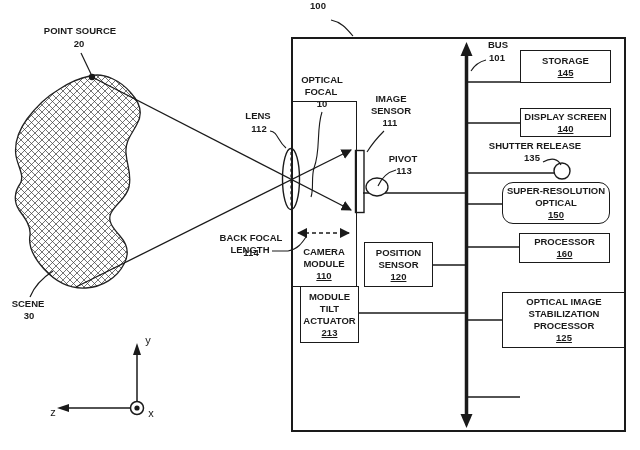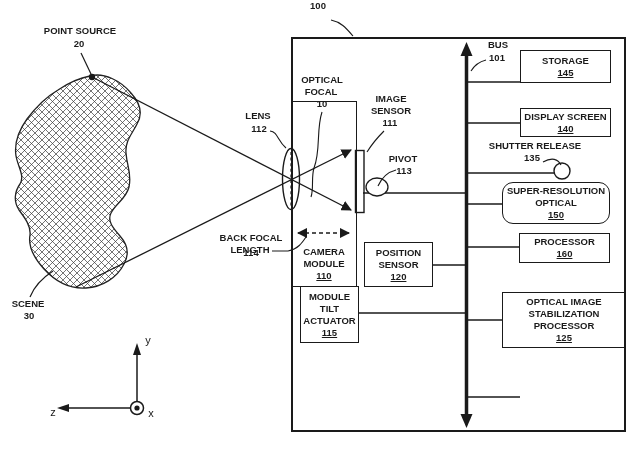--- a/index.html
+++ b/index.html
@@ -104,21 +104,21 @@
   <div class="cbox" style="left:364px;top:242px;width:69px;height:45px;">
     <span>POSITION</span>
     <span>SENSOR</span>
     <span class="num">120</span>
   </div>
 
   <div class="cbox" style="left:300px;top:286px;width:59px;height:57px;">
     <span>MODULE</span>
     <span>TILT</span>
     <span>ACTUATOR</span>
-    <span class="num">115</span>
+    <span class="num">213</span>
   </div>
 
   <div class="cbox" style="left:520px;top:50px;width:91px;height:33px;">
     <span>STORAGE</span>
     <span class="num">145</span>
   </div>
 
   <div class="cbox" style="left:520px;top:108px;width:91px;height:29px;">
     <span>DISPLAY SCREEN</span>
     <span class="num">140</span>

